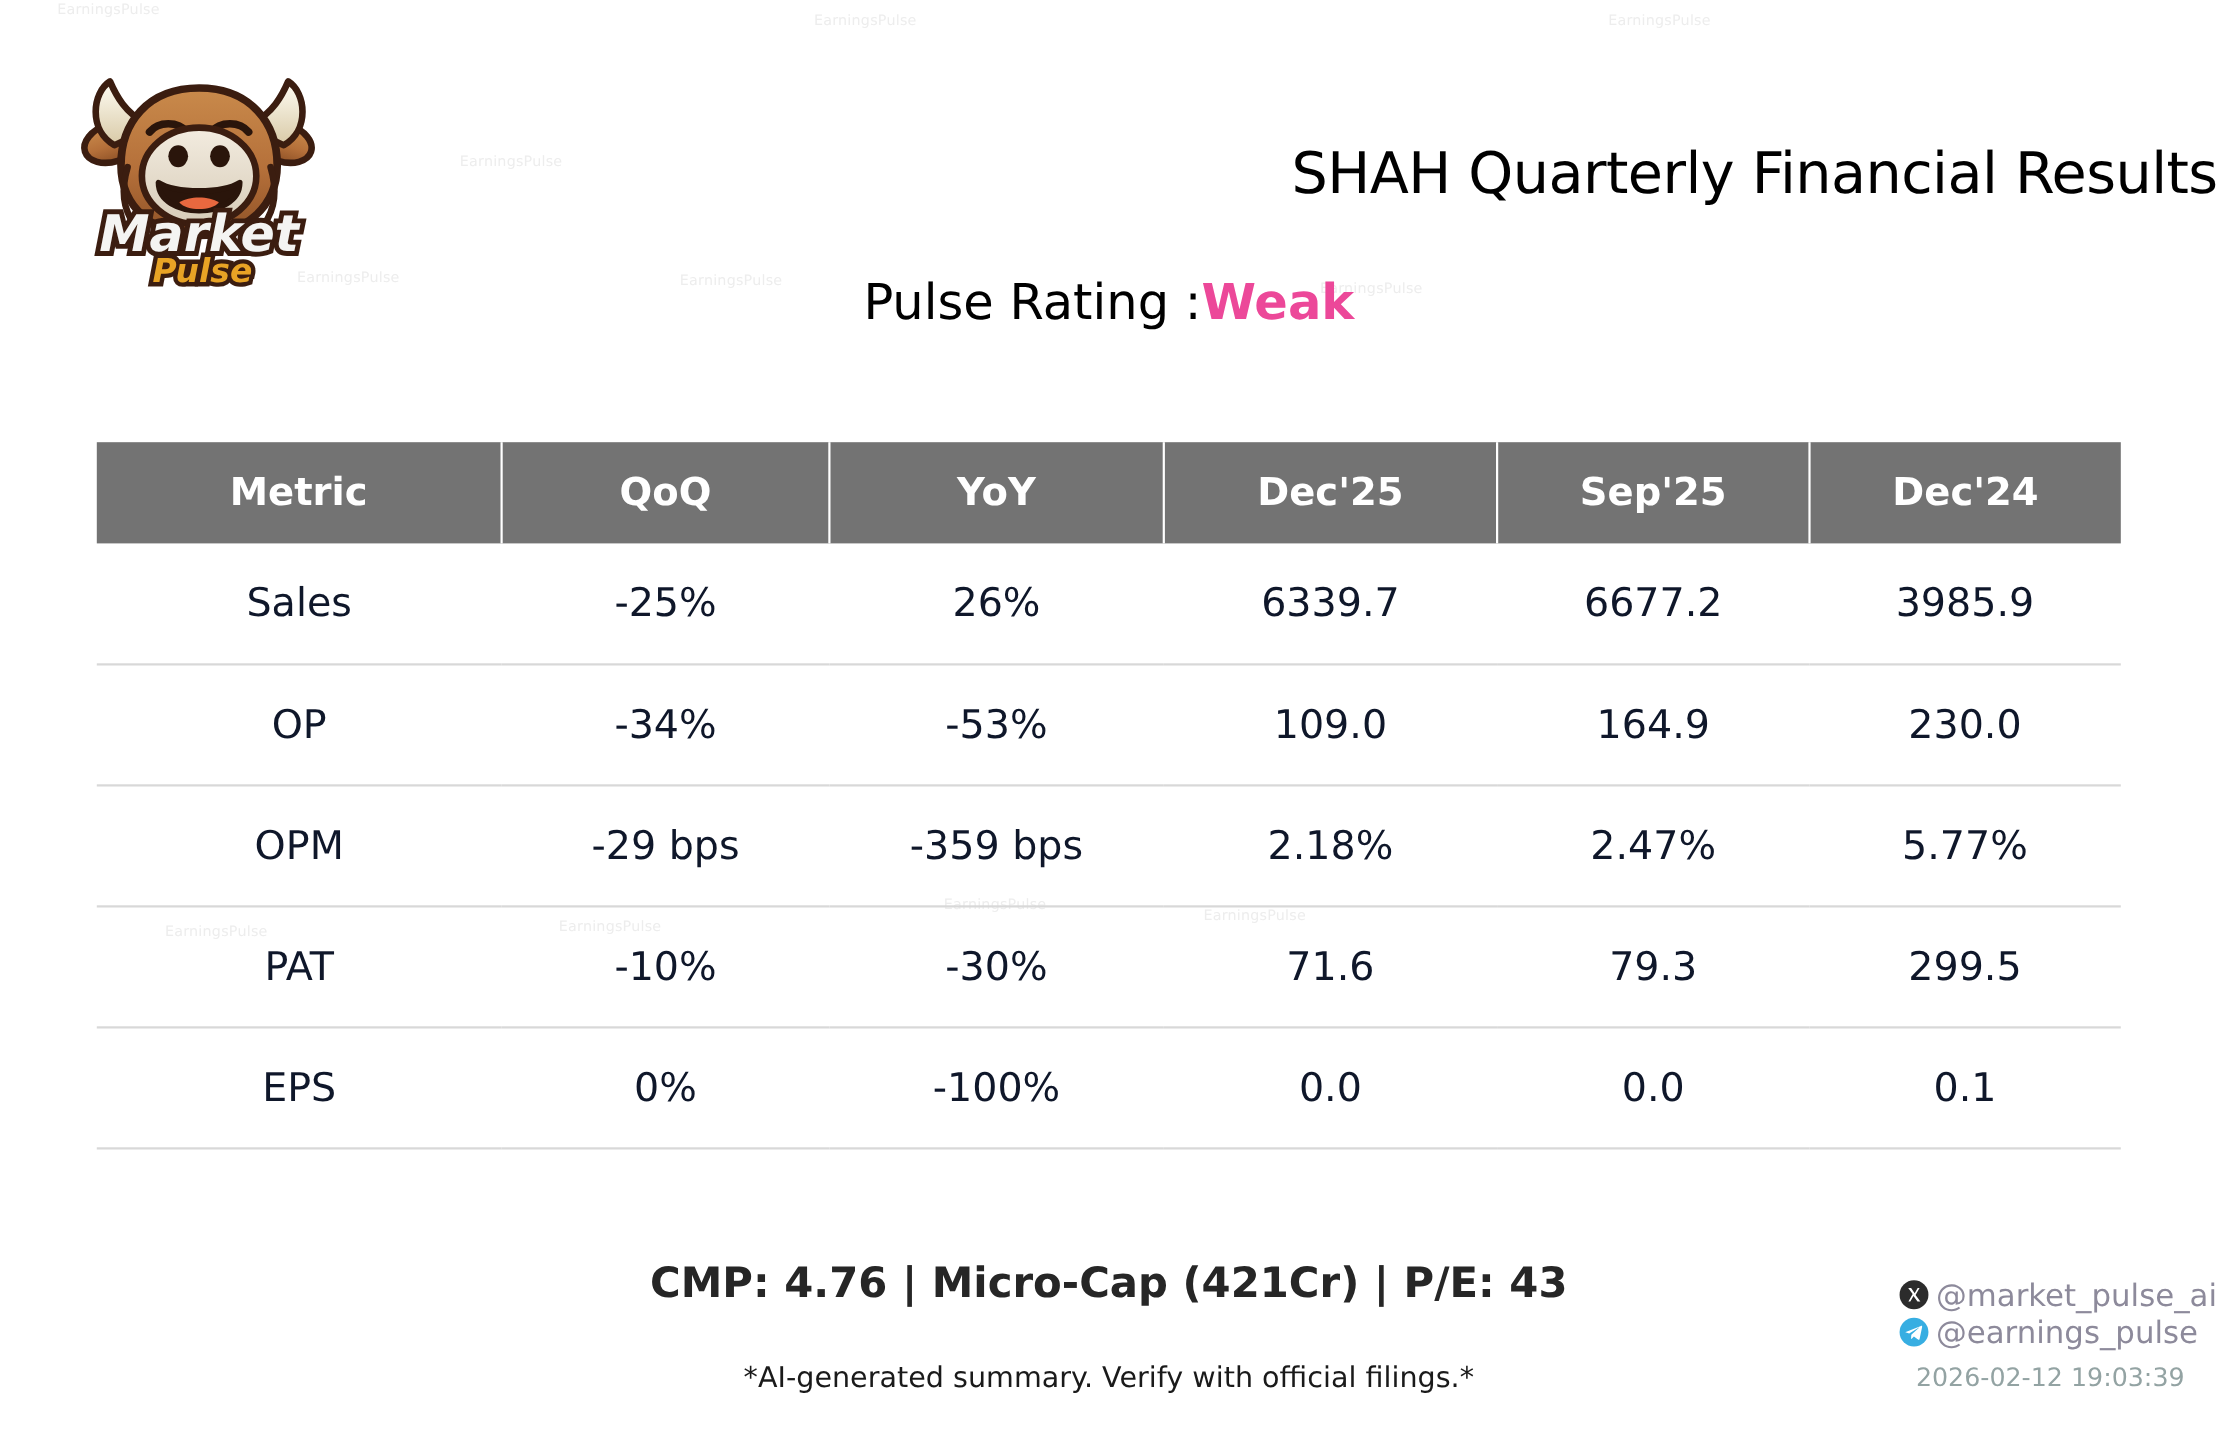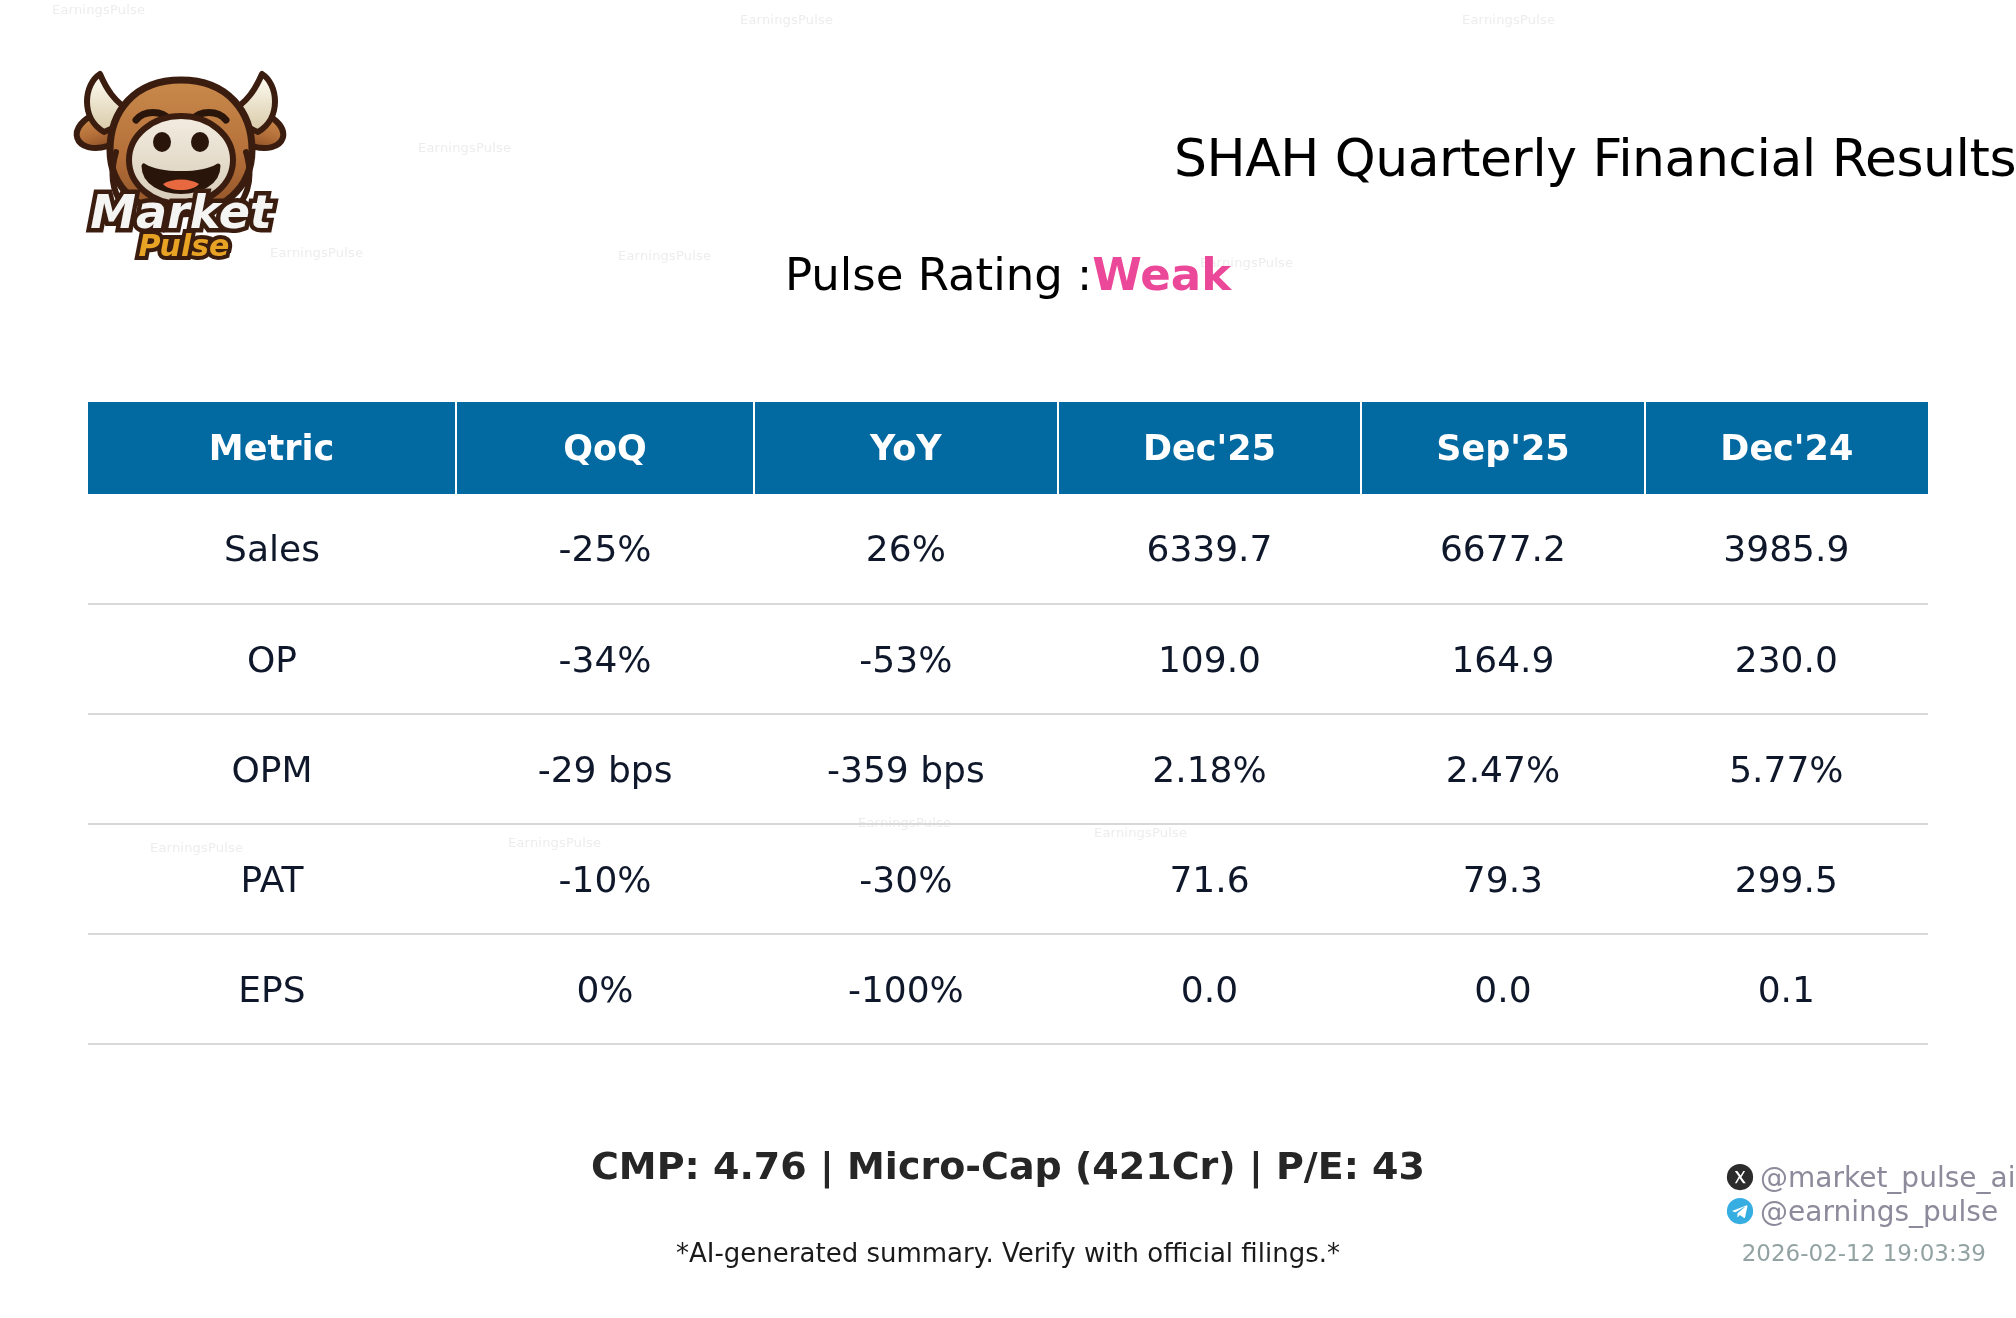--- a/index.html
+++ b/index.html
@@ -75,21 +75,21 @@
     table-layout: fixed;
   }
   table.fin col.c-metric { width: 20.0%; }
   table.fin col.c-qoq    { width: 16.2%; }
   table.fin col.c-yoy    { width: 16.5%; }
   table.fin col.c-d25    { width: 16.5%; }
   table.fin col.c-s25    { width: 15.4%; }
   table.fin col.c-d24    { width: 15.4%; }
 
   table.fin thead th {
-    background: #0369a1;
+    background: #737373;
     color: #ffffff;
     font-size: 35px;
     font-weight: 700;
     height: 92px;
     text-align: center;
     vertical-align: middle;
     border-right: 2px solid #ffffff;
   }
   table.fin thead th:last-child { border-right: none; }
 

